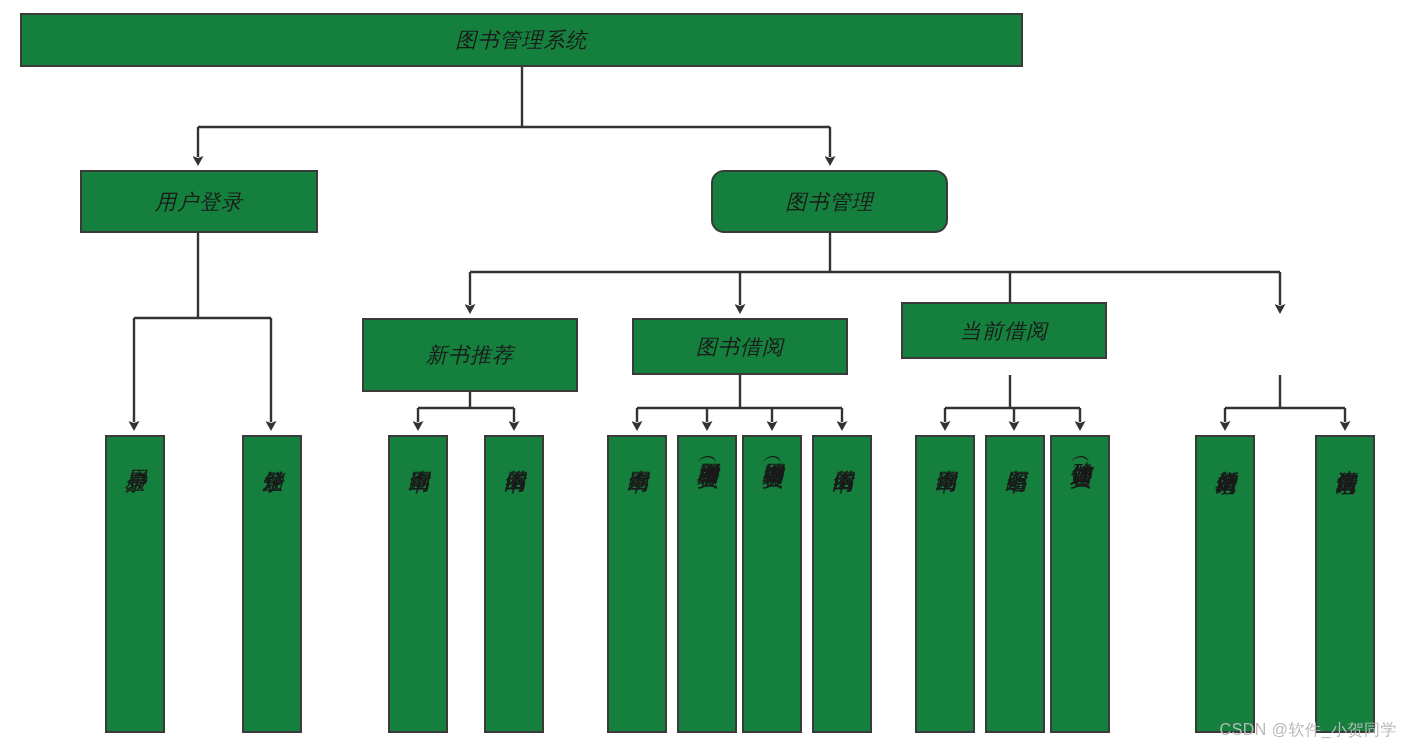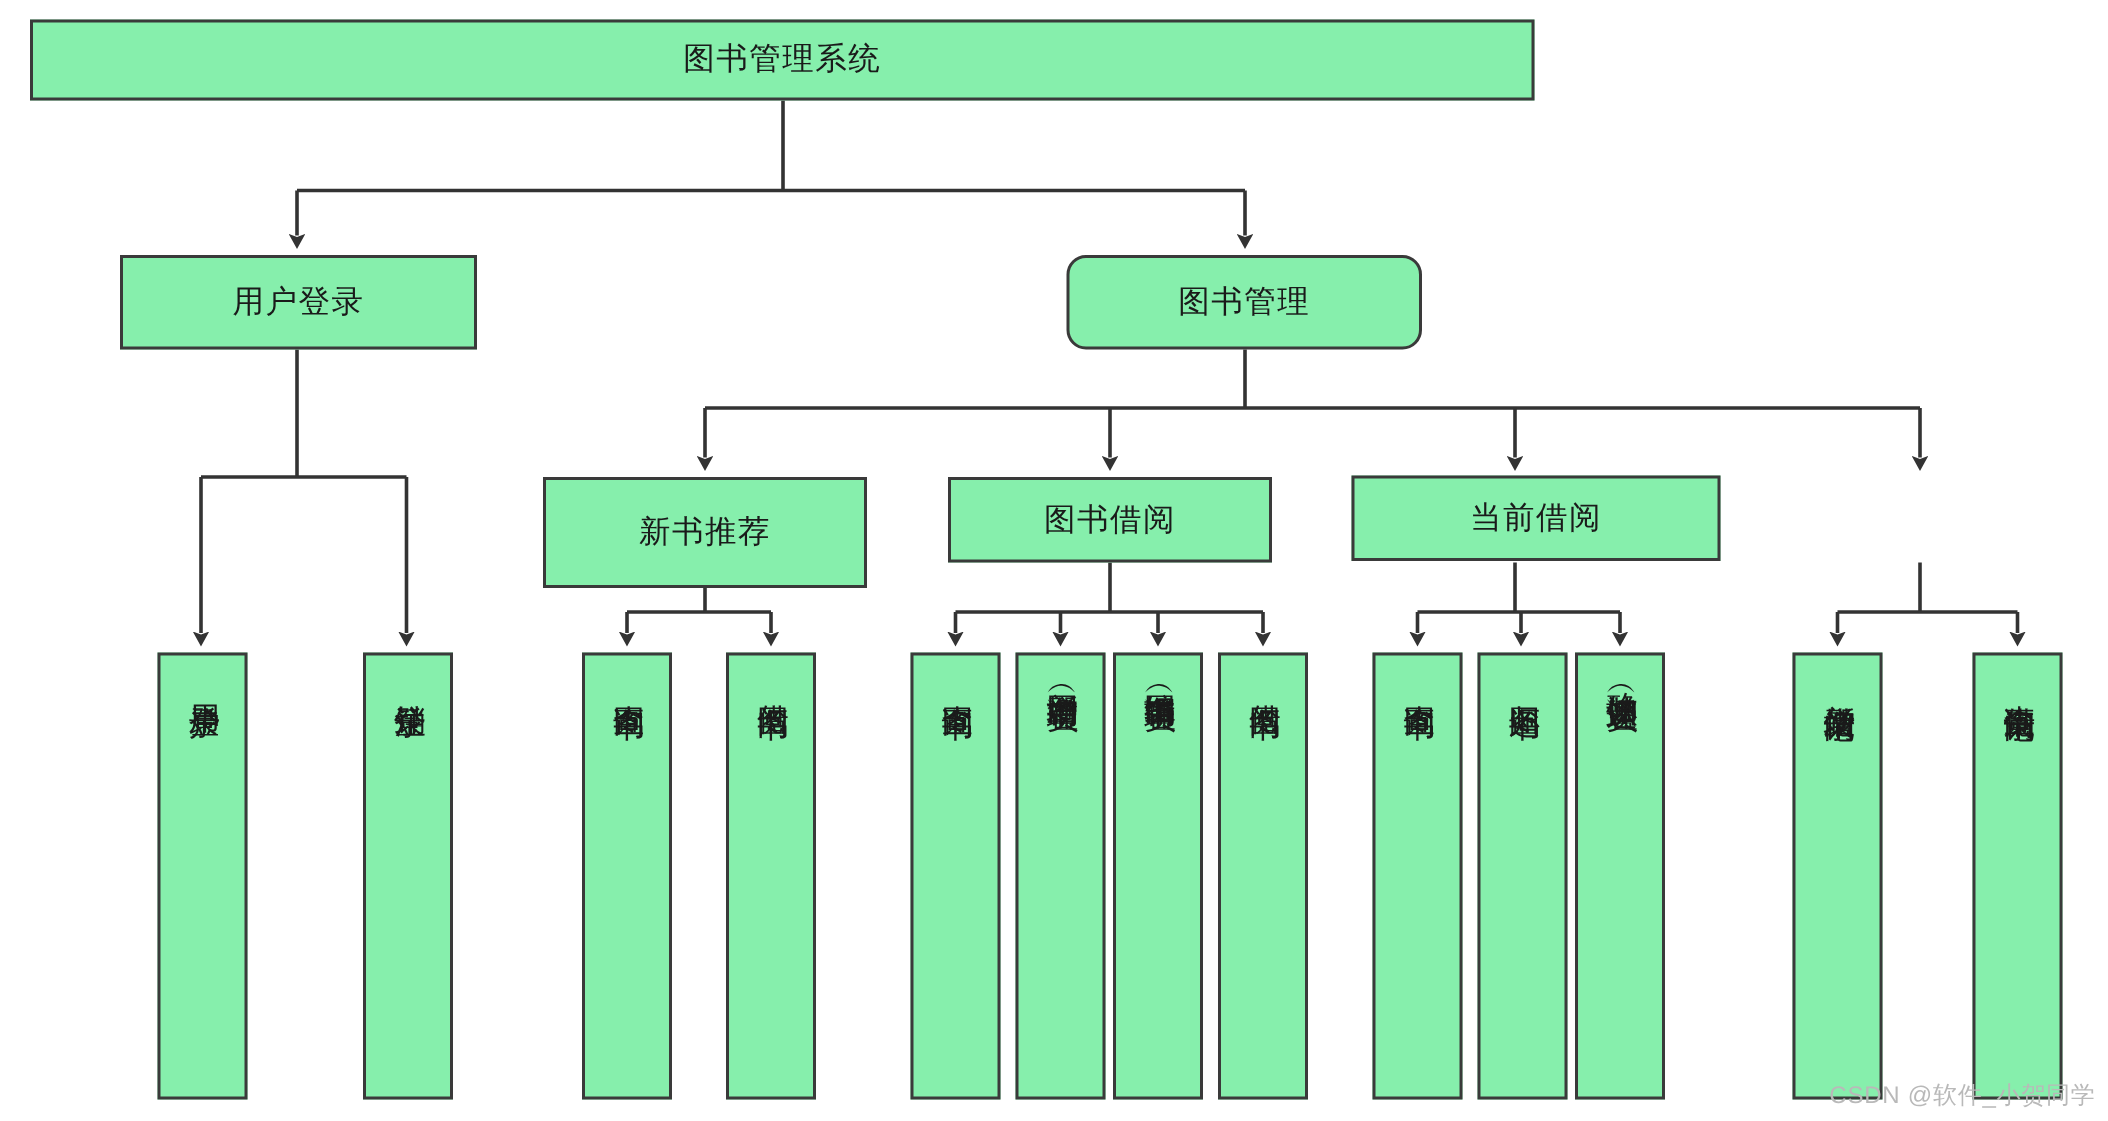--- a/index.html
+++ b/index.html
@@ -21,27 +21,28 @@
     position: absolute;
     left: 0;
     top: 0;
     width: 1405px;
     height: 747px;
     pointer-events: none;
   }
   .node {
     position: absolute;
     box-sizing: border-box;
-    background: #86efac;
+    background: #15803d;
     border: 2px solid #3a3a3a;
     display: flex;
     align-items: center;
     justify-content: center;
     color: #1a1a1a;
     z-index: 2;
+    font-style: italic;
   }
   .node.h {
     font-size: 21px;
     letter-spacing: 1px;
     line-height: 1.2;
   }
   .node.v {
     font-size: 21px;
     line-height: 1.18;
     letter-spacing: 1px;
@@ -135,21 +136,21 @@
   <div class="node h" style="left:711px; top:170px; width:237px; height:63px;border-radius:13px;">
     <span>图书管理</span>
   </div>
 
   <div class="node h" style="left:362px; top:318px; width:216px; height:74px;">
     <span>新书推荐</span>
   </div>
   <div class="node h" style="left:632px; top:318px; width:216px; height:57px;">
     <span>图书借阅</span>
   </div>
-  <div class="node h" style="left:901px; top:317px; width:246px; height:57px;">
+  <div class="node h" style="left:901px; top:302px; width:206px; height:57px;">
     <span>当前借阅</span>
   </div>
 
   <div class="node v" style="left:105px; top:435px; width:60px; height:298px;">
     <span class="vtext">用户登录</span>
   </div>
   <div class="node v" style="left:242px; top:435px; width:60px; height:298px;">
     <span class="vtext">注销登录</span>
   </div>
 

